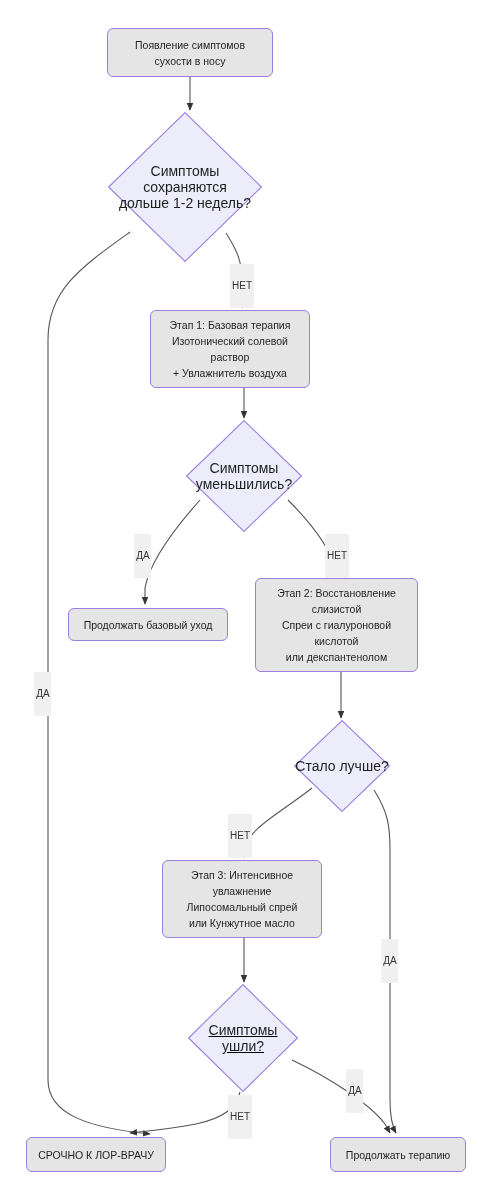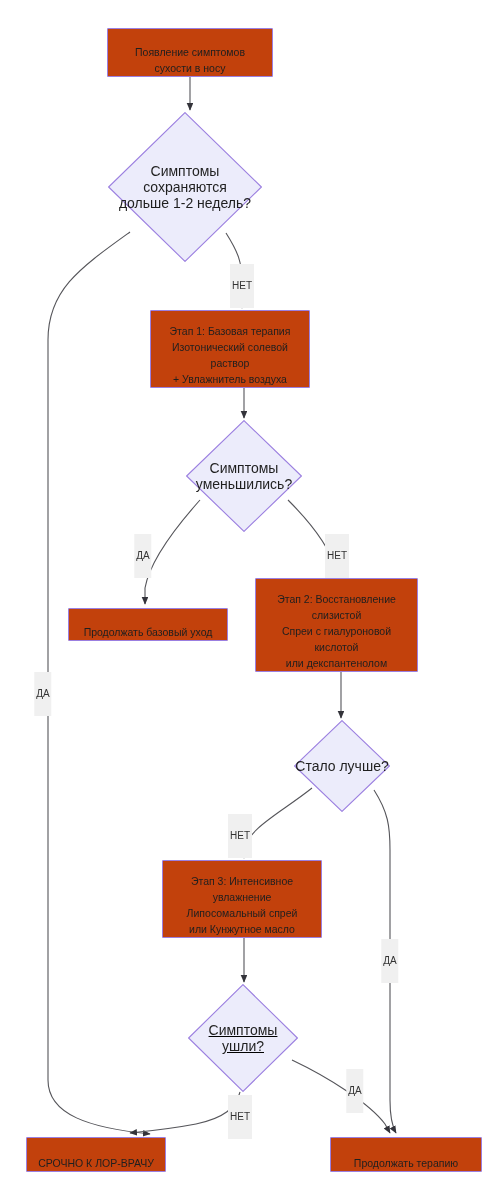--- a/index.html
+++ b/index.html
@@ -25,24 +25,23 @@
   }
   .node {
     position: absolute;
     box-sizing: border-box;
     display: flex;
     align-items: center;
     justify-content: center;
     text-align: center;
   }
   .node-box {
-    background: #c2410c;
+    background: #e5e5e5;
     border: 1px solid #9b7fe0;
-    border-radius: 1px;
-    align-items: flex-end;
+    border-radius: 6px;
   }
   .node-box .node-label {
     color: #1f1f1f;
     font-size: 10.5px;
     line-height: 16px;
     white-space: pre-line;
     padding: 0 6px;
   }
   .node-diamond {
     background: transparent;
@@ -148,21 +147,21 @@
       </div>
       <div class="node node-diamond" style="left: 188px; top: 984px; width: 110px; height: 108px; text-decoration: underline;">
         <svg class="diamond-shape" viewBox="0 0 110 108" preserveAspectRatio="none">
           <polygon points="55,0.6 109.4,54 55,107.4 0.6,54" fill="#ececfb" stroke="#9b7fe0" stroke-width="1.1"></polygon>
         </svg>
         <div class="node-label">Симптомы ушли?</div>
       </div>
       <div class="node node-box" style="left: 26px; top: 1137px; width: 140px; height: 35px;">
         <div class="node-label">СРОЧНО К ЛОР-ВРАЧУ</div>
       </div>
-      <div class="node node-box" style="left: 330px; top: 1137px; width: 152px; height: 35px;">
+      <div class="node node-box" style="left: 330px; top: 1137px; width: 136px; height: 35px;">
         <div class="node-label">Продолжать терапию</div>
       </div>
     </div>
   <div id="labels-layer">
       <div class="edge-label" style="left: 43px; top: 694px;">ДА</div>
       <div class="edge-label" style="left: 242px; top: 286px;">НЕТ</div>
       <div class="edge-label" style="left: 143px; top: 556px;">ДА</div>
       <div class="edge-label" style="left: 337px; top: 556px;">НЕТ</div>
       <div class="edge-label" style="left: 240px; top: 836px;">НЕТ</div>
       <div class="edge-label" style="left: 390px; top: 961px;">ДА</div>

